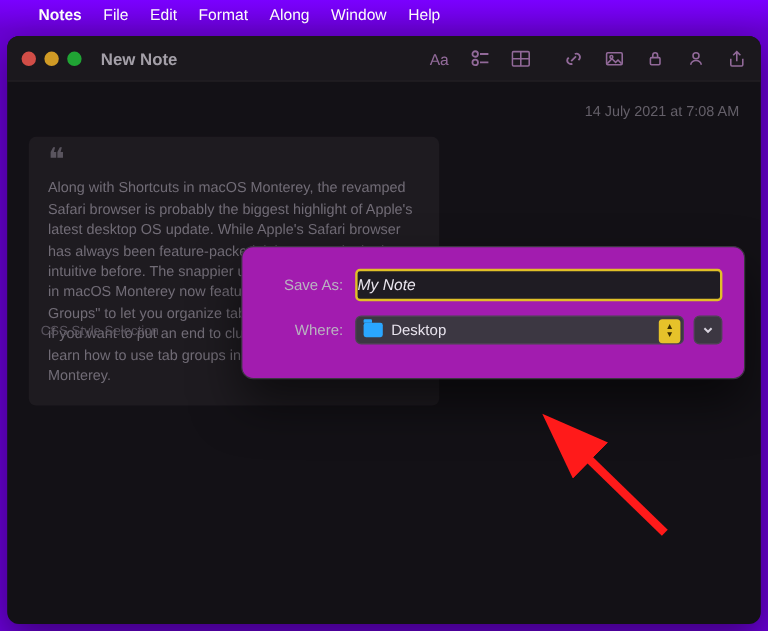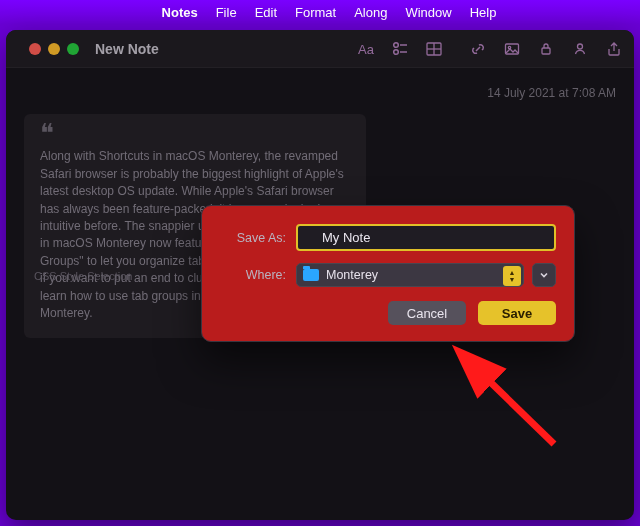--- a/index.html
+++ b/index.html
@@ -7,40 +7,39 @@
   body { background: #6a00d6; }
 
   
   .menubar {
     height: 24px;
     background: linear-gradient(#7a00ff, #6a00d6);
     display: flex; align-items: center;
     padding: 0 14px;
     font-size: 13px; color: #fff; font-weight: 500;
     gap: 18px;
-    justify-content: center;
   }
   .apple-logo { font-size: 15px; }
   .menubar .app { font-weight: 700; }
 
   
   .app-window {
     position: absolute;
     left: 6px; top: 30px;
     width: 628px; height: 490px;
     background: #18151b;
     border-radius: 10px;
     box-shadow: 0 10px 30px rgba(0,0,0,0.45);
     overflow: hidden;
   }
   .titlebar {
     height: 38px;
     background: #211e24;
     display: flex; align-items: center;
-    padding: 0 23px;
+    padding: 0 12px;
     border-bottom: 1px solid #2b282e;
     position: relative;
   }
   .traffic { display: flex; gap: 7px; }
   .dot { width: 12px; height: 12px; border-radius: 50%; }
   .dot.r { background: #ff5f57; }
   .dot.y { background: #febc2e; }
   .dot.g { background: #28c840; }
   .win-title { margin-left: 16px; color: #c8c3cd; font-size: 14px; font-weight: 600; }
   .toolbar-icons {
@@ -75,39 +74,40 @@
   
   .dim {
     position: absolute; inset: 0;
     background: rgba(0,0,0,0.18);
   }
 
   
   .sheet {
     position: absolute;
     left: 195px; top: 175px;
-    width: 374px;
-    background: #b91c1c;
+    width: 420px;
+    background: #a21caf;
     border: 1px solid #3a3540;
     border-radius: 10px;
     box-shadow: 0 20px 40px rgba(0,0,0,0.55);
     padding: 18px 18px 16px;
     color: #cfc9d6;
     font-size: 13px;
   }
   .row { display: flex; align-items: center; margin-bottom: 12px; }
   .row label { width: 66px; text-align: right; margin-right: 10px; color: #b9b3c0; font-size: 12.5px; }
   .save-input {
     flex: 1;
     background: #1f1c23;
     border: 2.5px solid #e0c028;
     border-radius: 4px;
-    padding: 4px 24px;
+    padding: 4px 0;
     color: #eae6ef;
     font-size: 13px;
+    font-style: italic;
   }
   .tags-input {
     flex: 1;
     background: #1f1c23;
     border: 1px solid #3d3944;
     border-radius: 4px;
     height: 22px;
     padding: 2px 6px;
     color: #eae6ef;
   }
@@ -268,32 +268,28 @@
 
   <div class="sheet">
     <div class="row">
       <label>Save As:</label>
       <input class="save-input" type="text" value="My Note" style="">
     </div>
     <div class="row where-row">
       <label>Where:</label>
       <div class="where-select">
         <span class="folder-glyph"></span>
-        <span>Monterey</span>
+        <span>Desktop</span>
         <span class="stepper">▲<br>▼</span>
       </div>
       <div class="expand-btn">
         <svg width="10" height="10" viewBox="0 0 10 10" fill="none" stroke="currentColor" stroke-width="1.6">
             <path d="M2 3.5L5 6.5 8 3.5"></path>
           </svg>
       </div>
-    </div>
-    <div class="btn-row">
-      <button class="btn cancel">Cancel</button>
-      <button class="btn save">Save</button>
     </div>
   </div>
 
   <div class="arrow">
     <svg width="120" height="90">
       <defs>
         <marker id="ah" markerWidth="10" markerHeight="10" refX="2" refY="3" orient="auto">
           <path d="M0,0 L0,6 L8,3 z" fill="#ff1a1a"></path>
         </marker>
       </defs>

